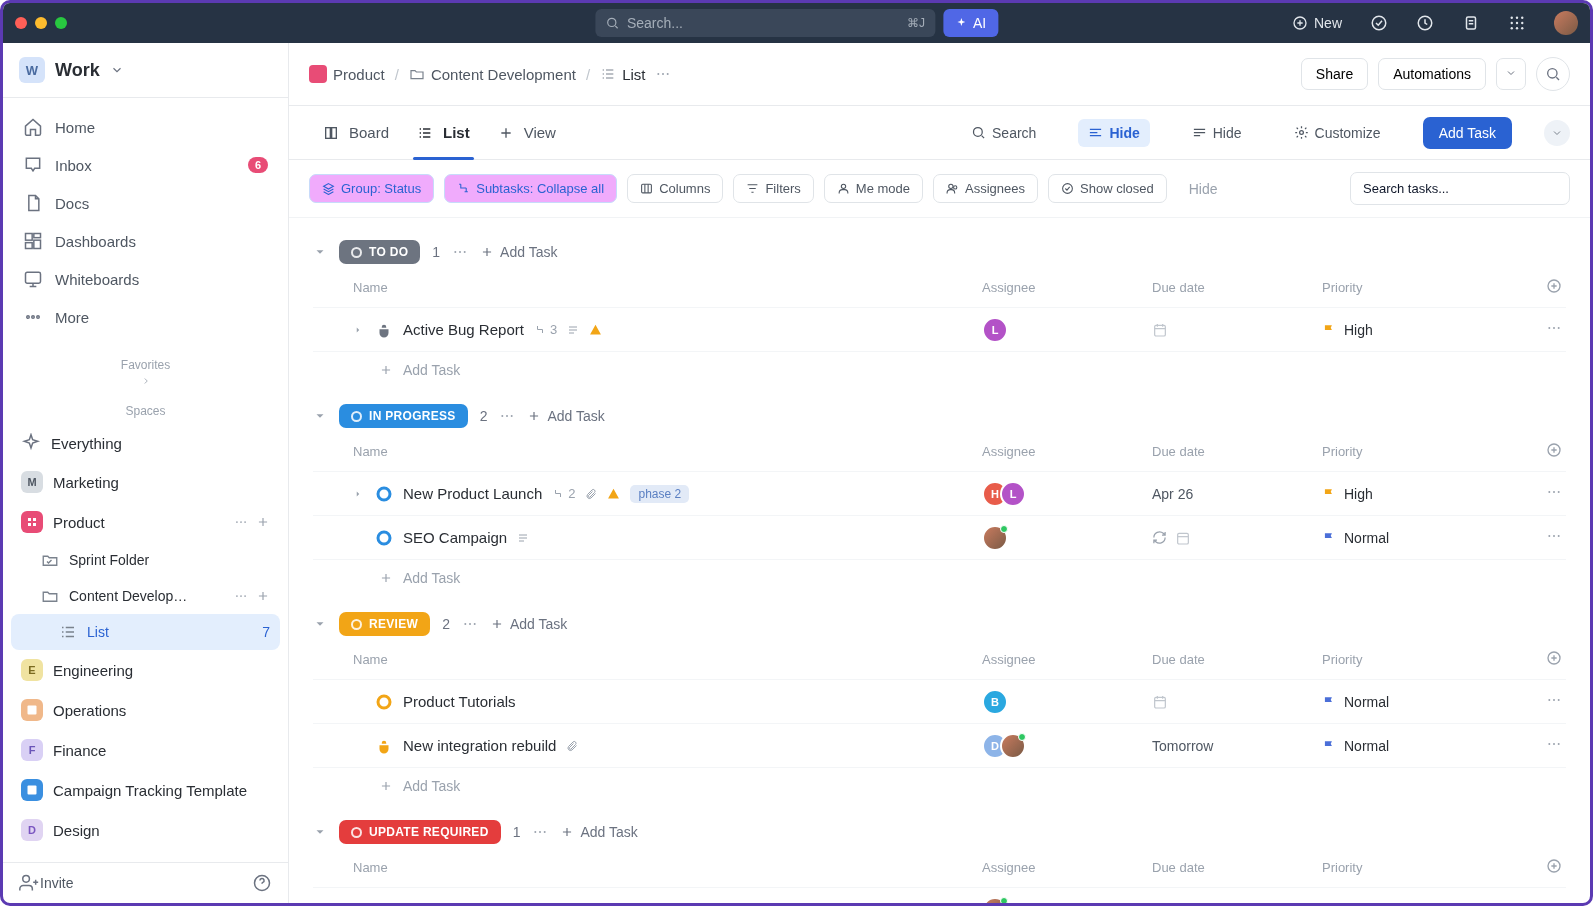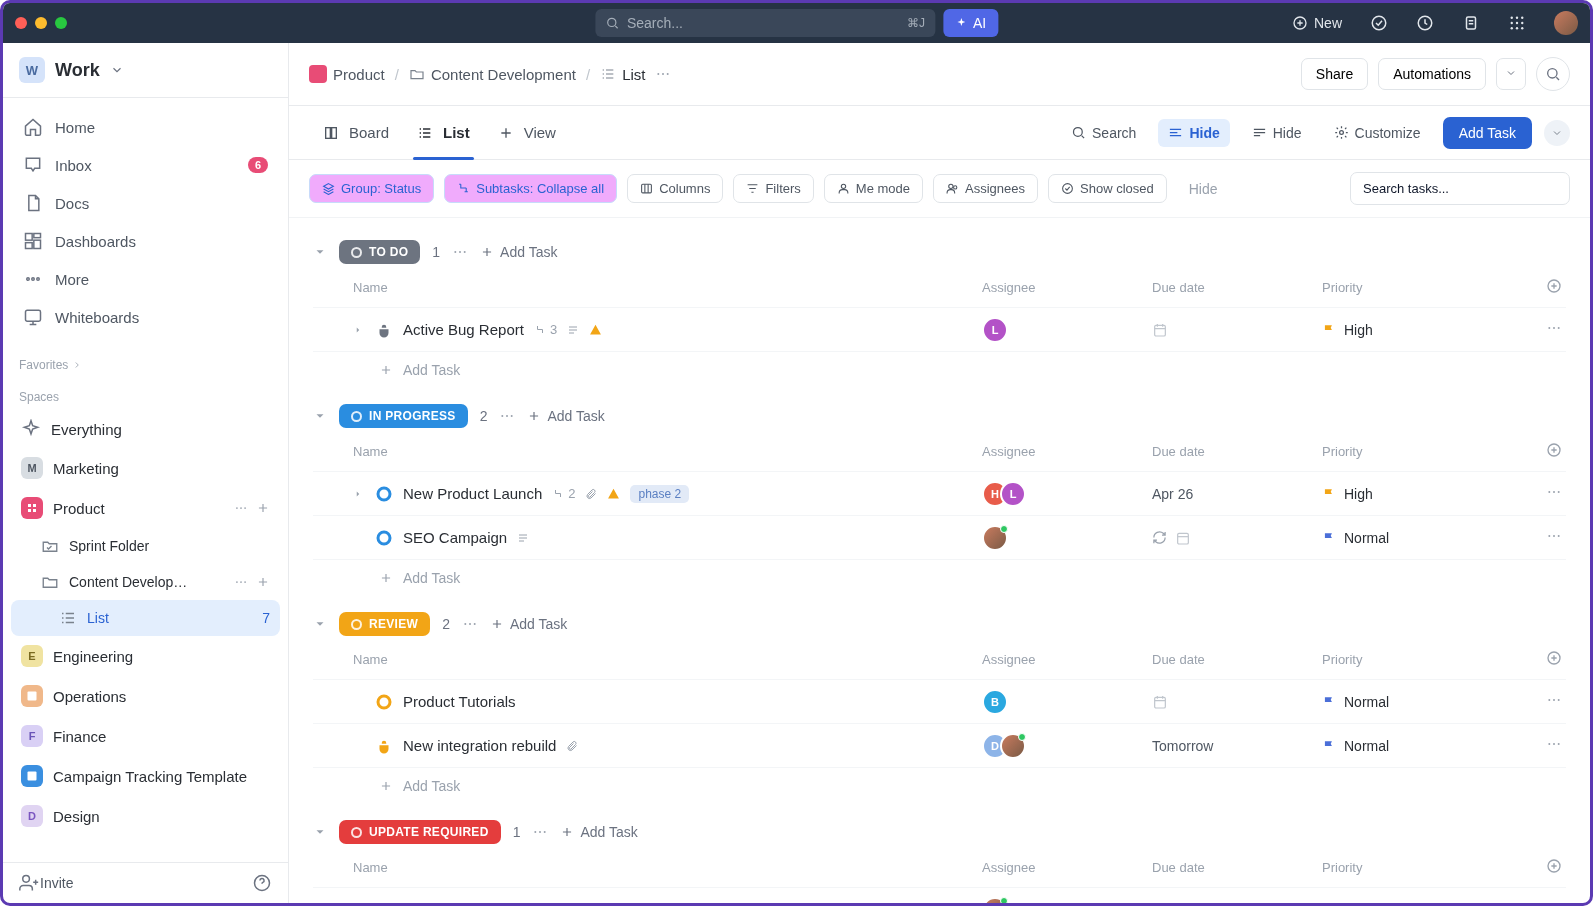--- a/index.html
+++ b/index.html
@@ -23,21 +23,21 @@
 .sidebar { width: 286px; border-right: 1px solid #e8eaed; display: flex; flex-direction: column; }
 .sidebar-top { padding: 14px 16px; border-bottom: 1px solid #e8eaed; }
 .workspace-sel { display: flex; align-items: center; gap: 10px; font-weight: 600; font-size: 18px; }
 .ws-badge { width: 26px; height: 26px; border-radius: 6px; background: #d5e3fa; color: #4a6ba0; display: flex; align-items: center; justify-content: center; font-size: 13px; font-weight: 600; }
 
 .nav { padding: 10px 8px; }
 .nav-item { display: flex; align-items: center; gap: 12px; padding: 9px 12px; border-radius: 8px; cursor: pointer; color: #4f5762; font-size: 15px; }
 .nav-icon { width: 20px; height: 20px; stroke: #6b7280; stroke-width: 1.8; fill: none; }
 .badge { margin-left: auto; background: #e84c76; color: #fff; font-size: 11px; font-weight: 600; border-radius: 10px; padding: 2px 7px; }
 
-.section-label { font-size: 12px; color: #9aa2ad; padding: 12px 16px 6px; display:flex; align-items:center; gap:4px; }
+.section-label { font-size: 12px; color: #9aa2ad; padding: 12px 24px 6px; display:flex; align-items:center; gap:4px;flex-direction:column; }
 .spaces { padding: 0 8px; flex: 1; overflow-y: auto; }
 .space-item { display: flex; align-items: center; gap: 10px; padding: 9px 10px; border-radius: 8px; cursor: pointer; font-size: 15px; }
 .hover-controls { display:none; margin-left:auto; gap:8px; color:#9aa2ad; }
 .space-item.hovered .hover-controls{ display:flex; }
 .space-badge { width: 22px; height: 22px; border-radius: 6px; display: flex; align-items: center; justify-content: center; font-size: 11px; font-weight: 600; flex-shrink:0; }
 .space-item.child { padding-left: 30px; font-size: 14px; }
 .space-item.child2 { padding-left: 48px; font-size: 14px; }
 .space-item.active { background: #e3eefd; color: #2a62d2; font-weight:500; }
 .space-item .count { margin-left: auto; color: #2a62d2; }
 .folder-icon { width: 18px; height: 18px; stroke: #7a828d; stroke-width:1.8; fill:none; }
@@ -53,21 +53,21 @@
 .breadcrumb .current { font-weight:500; color:#2a2e34; }
 .main-header-right { margin-left:auto; display:flex; align-items:center; gap:10px; }
 .hbtn { padding: 7px 14px; border:1px solid #e0e4e8; border-radius:7px; font-size:14px; background:#fff; cursor:pointer; }
 .search-circle { width:34px; height:34px; border-radius:50%; border:1px solid #e0e4e8; display:flex; align-items:center; justify-content:center; }
 
 
 .view-tabs-row { display:flex; align-items:center; padding: 0 20px; border-bottom: 1px solid #e8eaed; height:54px; }
 .view-tab { display:flex; align-items:center; gap:10px; padding: 0 14px; height:100%; cursor:pointer; color:#4f5762; font-size:15px; position:relative; }
 .view-tab.active { font-weight:600; color:#2a2e34; }
 .view-tab.active::after { content:''; position:absolute; bottom:-1px; left:10px; right:10px; height:3px; background:#2a62d2; border-radius:2px; }
-.view-right { margin-left:auto; display:flex; align-items:center; gap:12px; }
+.view-right { margin-left:auto; display:flex; align-items:center; gap:32px; }
 .view-right-item { display:flex; align-items:center; gap:6px; cursor:pointer; color:#4f5762; padding:6px 10px; border-radius:6px;}
 .view-right-item.active { background:#e3eefd; color:#2a62d2; font-weight:600; }
 .primary-btn { background:#2a62d2; color:#fff; padding:8px 16px; border-radius:7px; font-weight:500; }
 .icon-caret-btn { background:#eef2f7; border-radius:50%; width:26px; height:26px; display:flex; align-items:center; justify-content:center; color:#7a828d; }
 
 
 .chips-row { display:flex; align-items:center; padding: 12px 20px; gap:10px; border-bottom: 1px solid #f1f3f5; }
 .chip { display:flex; align-items:center; gap:6px; padding:6px 12px; border:1px solid #e0e4e8; border-radius:7px; font-size:13px; color:#4f5762; cursor:pointer; }
 .chip.active { background:#f0abfc; color:#2a62d2; border-color:#c7dbfa; font-weight:500; }
 .chips-right { margin-left:auto; }
@@ -198,32 +198,32 @@
           <svg class="nav-icon" viewBox="0 0 24 24">
             <rect x="3" y="3" width="8" height="8"></rect>
             <rect x="13" y="3" width="8" height="5"></rect>
             <rect x="13" y="11" width="8" height="10"></rect>
             <rect x="3" y="14" width="8" height="7"></rect>
           </svg>
           <span>Dashboards</span>
         </div>
         <div class="nav-item">
           <svg class="nav-icon" viewBox="0 0 24 24">
+            <rect x="3" y="4" width="18" height="13" rx="2"></rect>
+            <path d="M8 21h8M12 17v4"></path>
+          </svg>
+          <span>Whiteboards</span>
+        </div>
+        <div class="nav-item">
+          <svg class="nav-icon" viewBox="0 0 24 24">
             <circle cx="6" cy="12" r="1.5"></circle>
             <circle cx="12" cy="12" r="1.5"></circle>
             <circle cx="18" cy="12" r="1.5"></circle>
           </svg>
           <span>More</span>
-        </div>
-        <div class="nav-item">
-          <svg class="nav-icon" viewBox="0 0 24 24">
-            <rect x="3" y="4" width="18" height="13" rx="2"></rect>
-            <path d="M8 21h8M12 17v4"></path>
-          </svg>
-          <span>Whiteboards</span>
         </div>
       </div>
 
     <div class="section-label">
       <span>Favorites</span>
       <svg width="10" height="10" viewBox="0 0 24 24" fill="none" stroke="#9aa2ad" stroke-width="2">
           <path d="M9 6l6 6-6 6"></path>
         </svg>
     </div>
 

